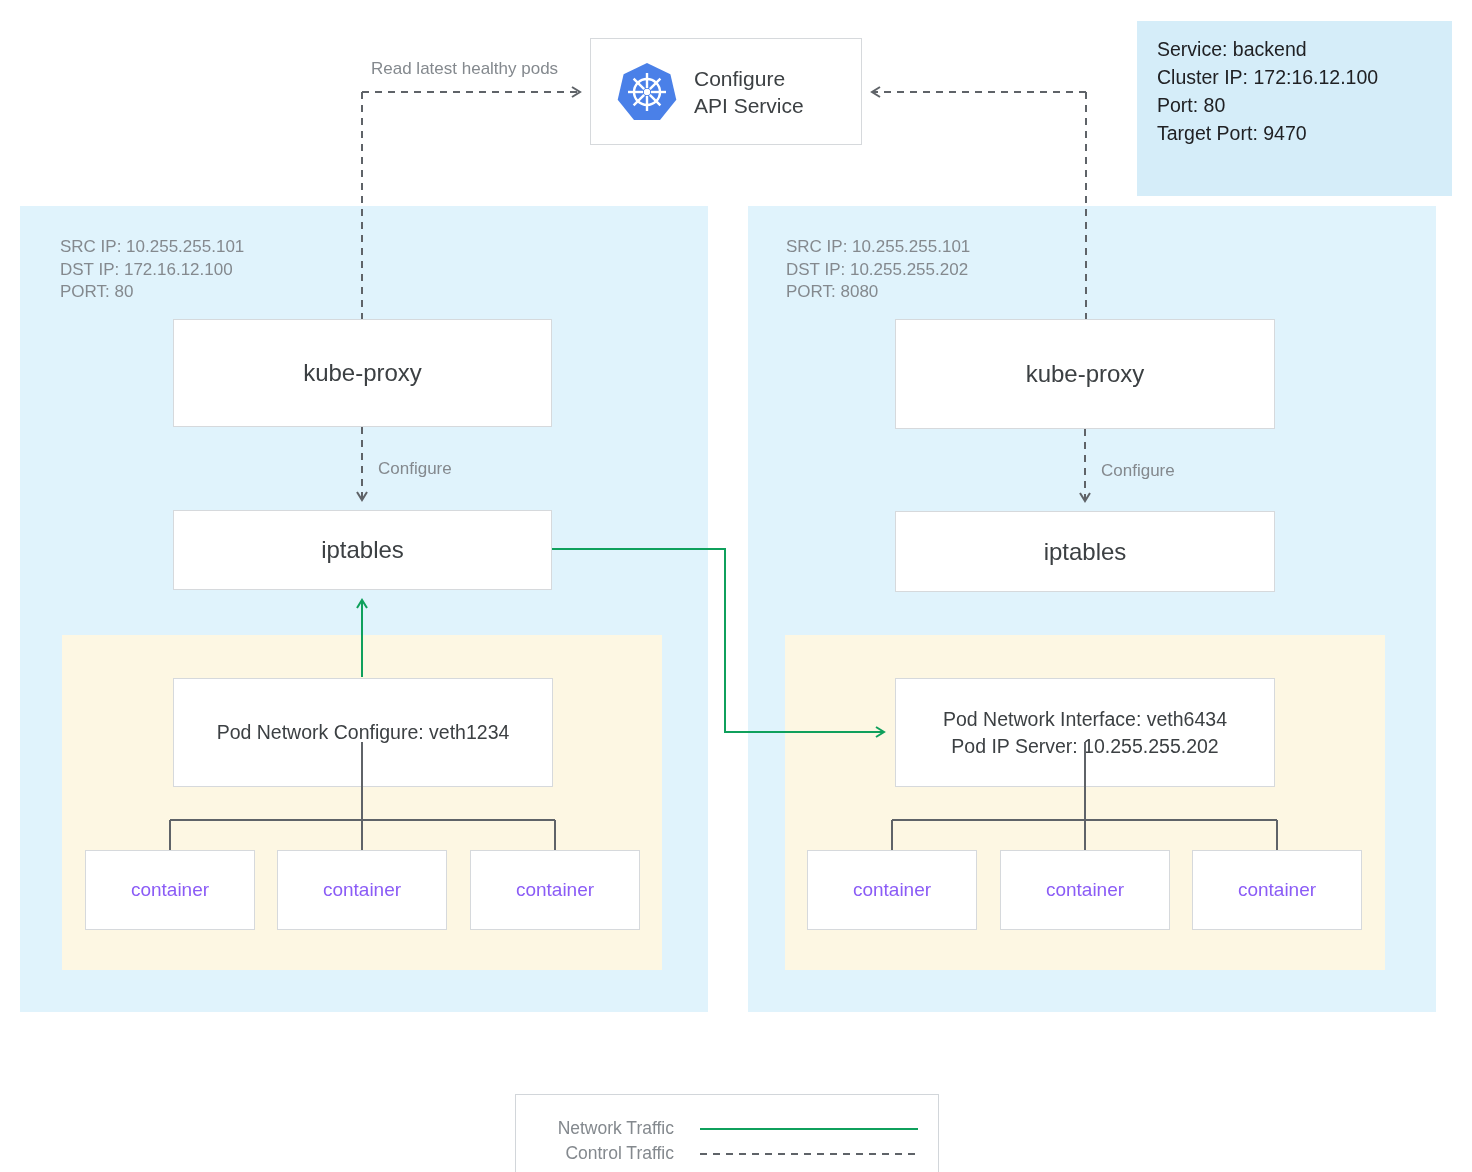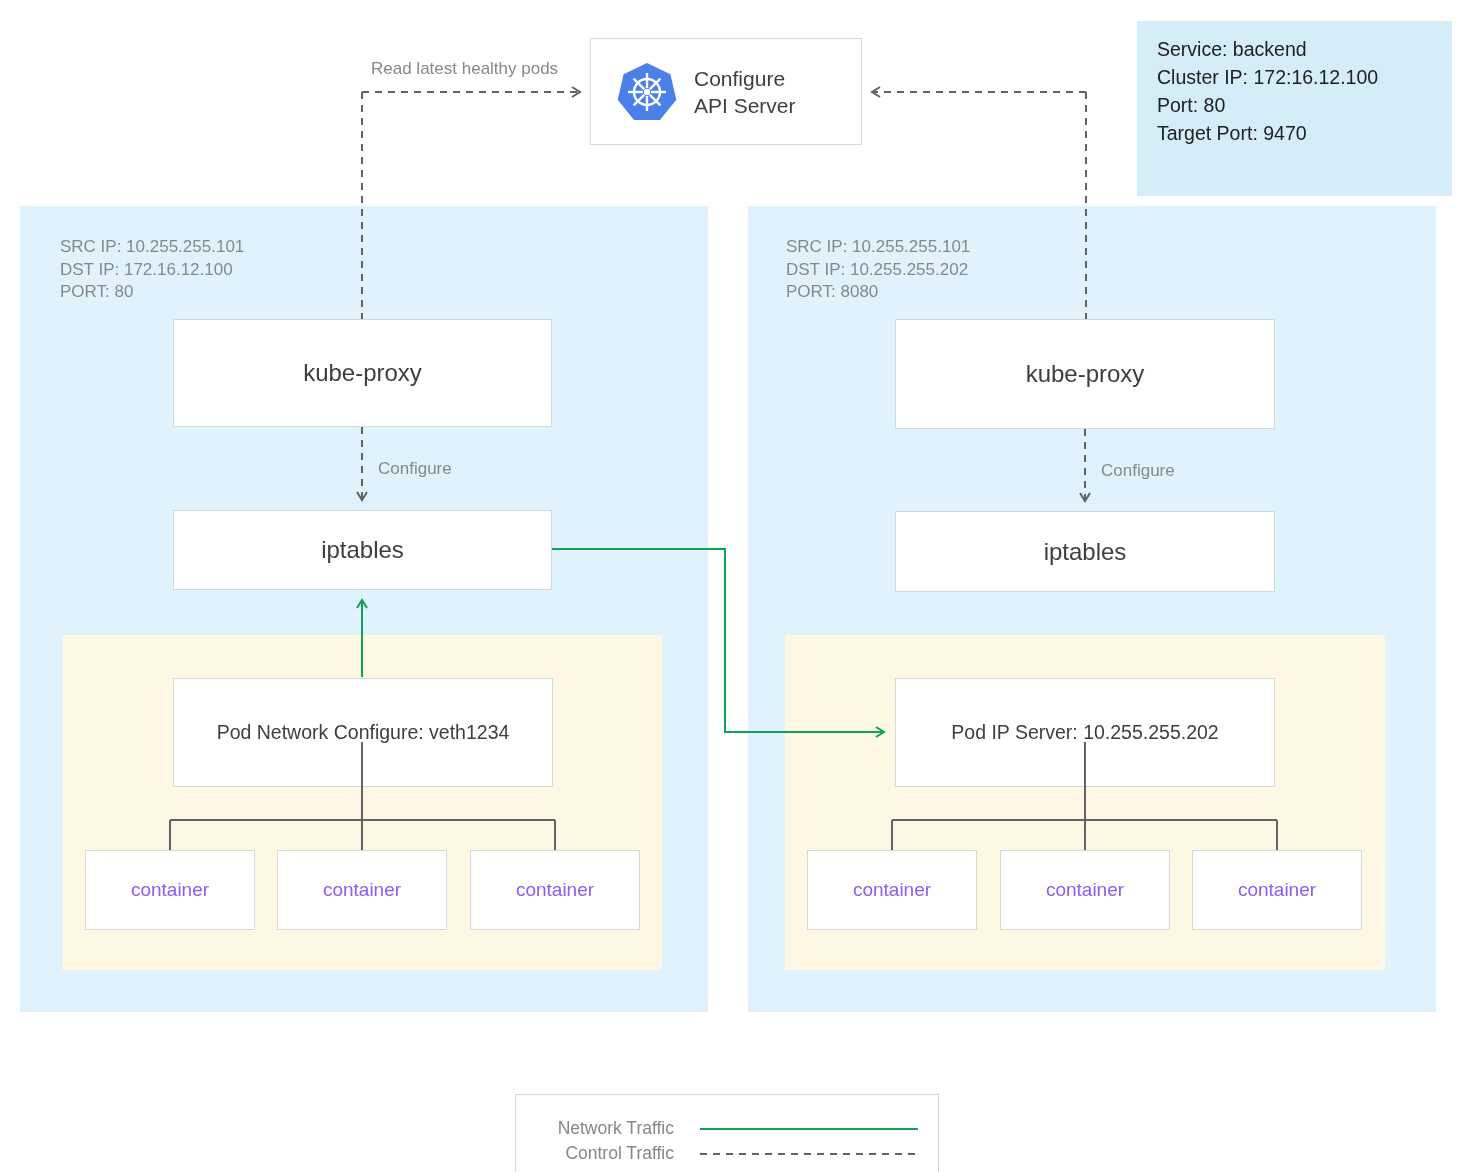--- a/index.html
+++ b/index.html
@@ -57,21 +57,21 @@
         <line x1="30" y1="26" x2="30" y2="11"></line>
         <line x1="32.8" y1="32.8" x2="43.4" y2="43.4"></line>
         <line x1="27.2" y1="27.2" x2="16.6" y2="16.6"></line>
         <line x1="32.8" y1="27.2" x2="43.4" y2="16.6"></line>
         <line x1="27.2" y1="32.8" x2="16.6" y2="43.4"></line>
       </g>
       <circle cx="30" cy="30" r="3.2" fill="#ffffff"></circle>
     </svg>
     <div>
       <div class="api-text">Configure</div>
-      <div class="api-text">API Server</div>
+      <div class="api-text">API Service</div>
     </div>
   </div>
 
   <div class="abs" id="service-box">
     <div>Service: backend</div>
     <div>Cluster IP: 172:16.12.100</div>
     <div>Port: 80</div>
     <div>Target Port: 9470</div>
   </div>
 
@@ -105,20 +105,21 @@
     <span class="box-label">iptables</span>
   </div>
 
   <div class="abs white-box" style="left:173px;top:678px;width:380px;height:109px;">
     <div class="iface-text">
       <div>Pod Network Configure: veth1234</div>
     </div>
   </div>
   <div class="abs white-box" style="left:895px;top:678px;width:380px;height:109px;">
     <div class="iface-text">
+      <div>Pod Network Interface: veth6434</div>
       <div>Pod IP Server: 10.255.255.202</div>
     </div>
   </div>
 
   <div class="abs white-box" style="left:85px;top:850px;width:170px;height:80px;">
     <span class="container-label">container</span>
   </div>
   <div class="abs white-box" style="left:277px;top:850px;width:170px;height:80px;">
     <span class="container-label">container</span>
   </div>

